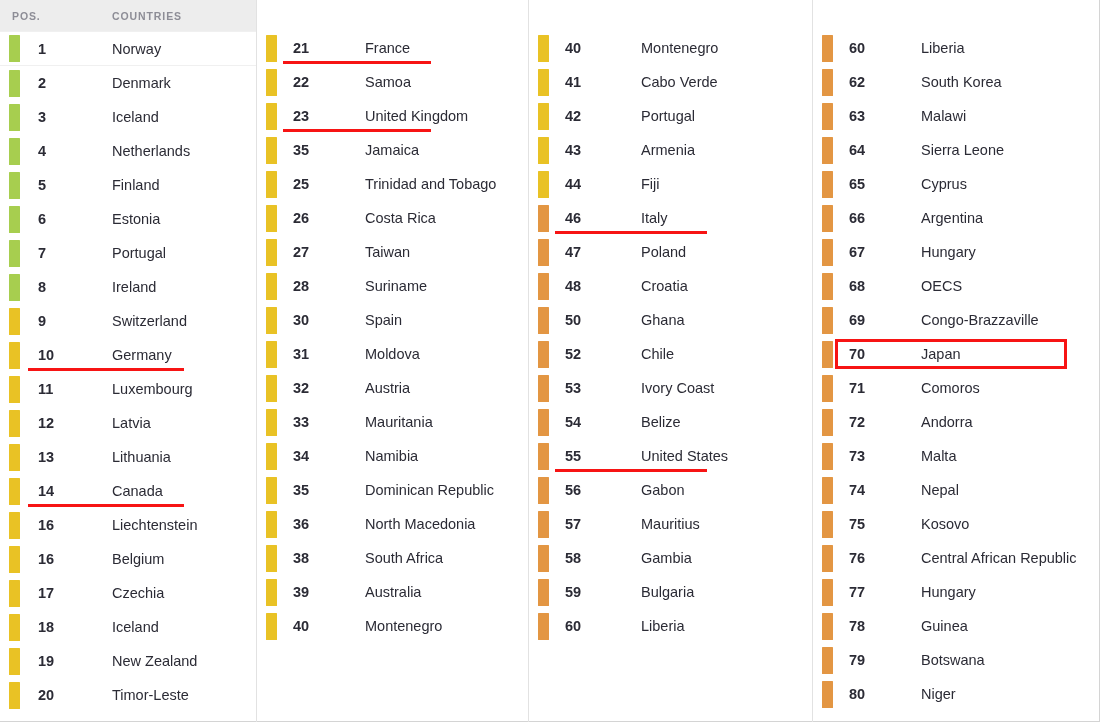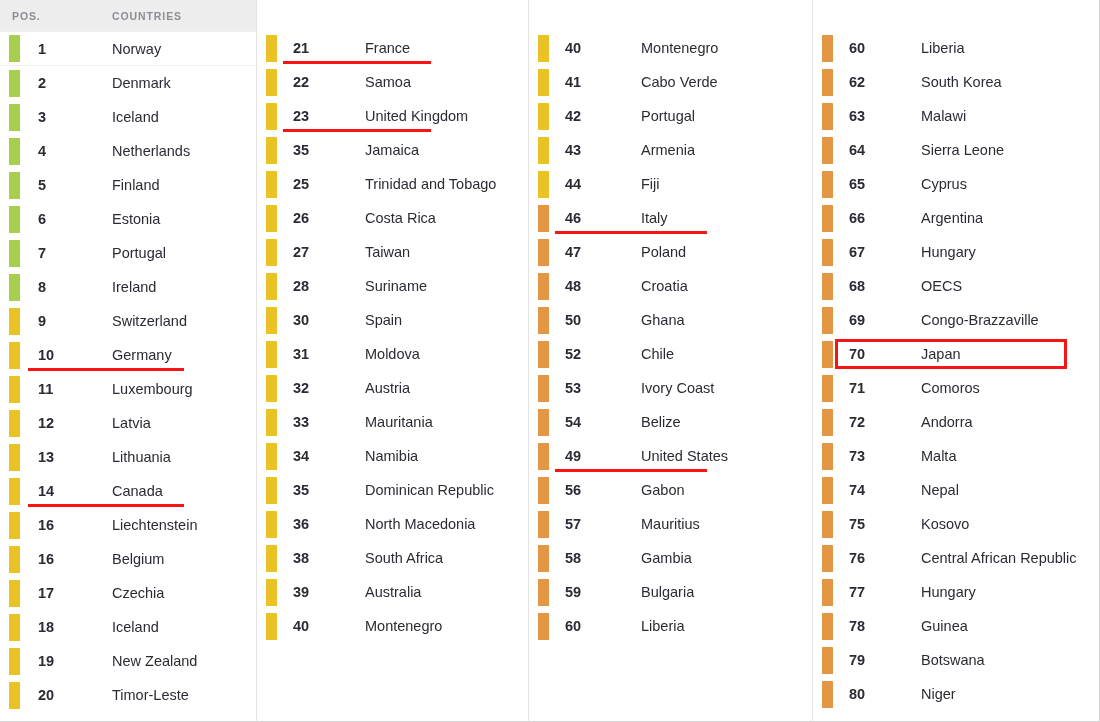--- a/index.html
+++ b/index.html
@@ -406,21 +406,21 @@
             <div class="pos">53</div>
             <div class="country">Ivory Coast</div>
           </div>
           <div class="row">
             <div class="bar" style="background: rgb(227, 150, 67);"></div>
             <div class="pos">54</div>
             <div class="country">Belize</div>
           </div>
           <div class="row mark-underline" data-mw="usa">
             <div class="bar" style="background: rgb(227, 150, 67);"></div>
-            <div class="pos">49</div>
+            <div class="pos">55</div>
             <div class="country">United States</div>
             <div class="marker-underline" style="background: rgb(247, 20, 20);"></div>
           </div>
           <div class="row">
             <div class="bar" style="background: rgb(227, 150, 67);"></div>
             <div class="pos">56</div>
             <div class="country">Gabon</div>
           </div>
           <div class="row">
             <div class="bar" style="background: rgb(227, 150, 67);"></div>

